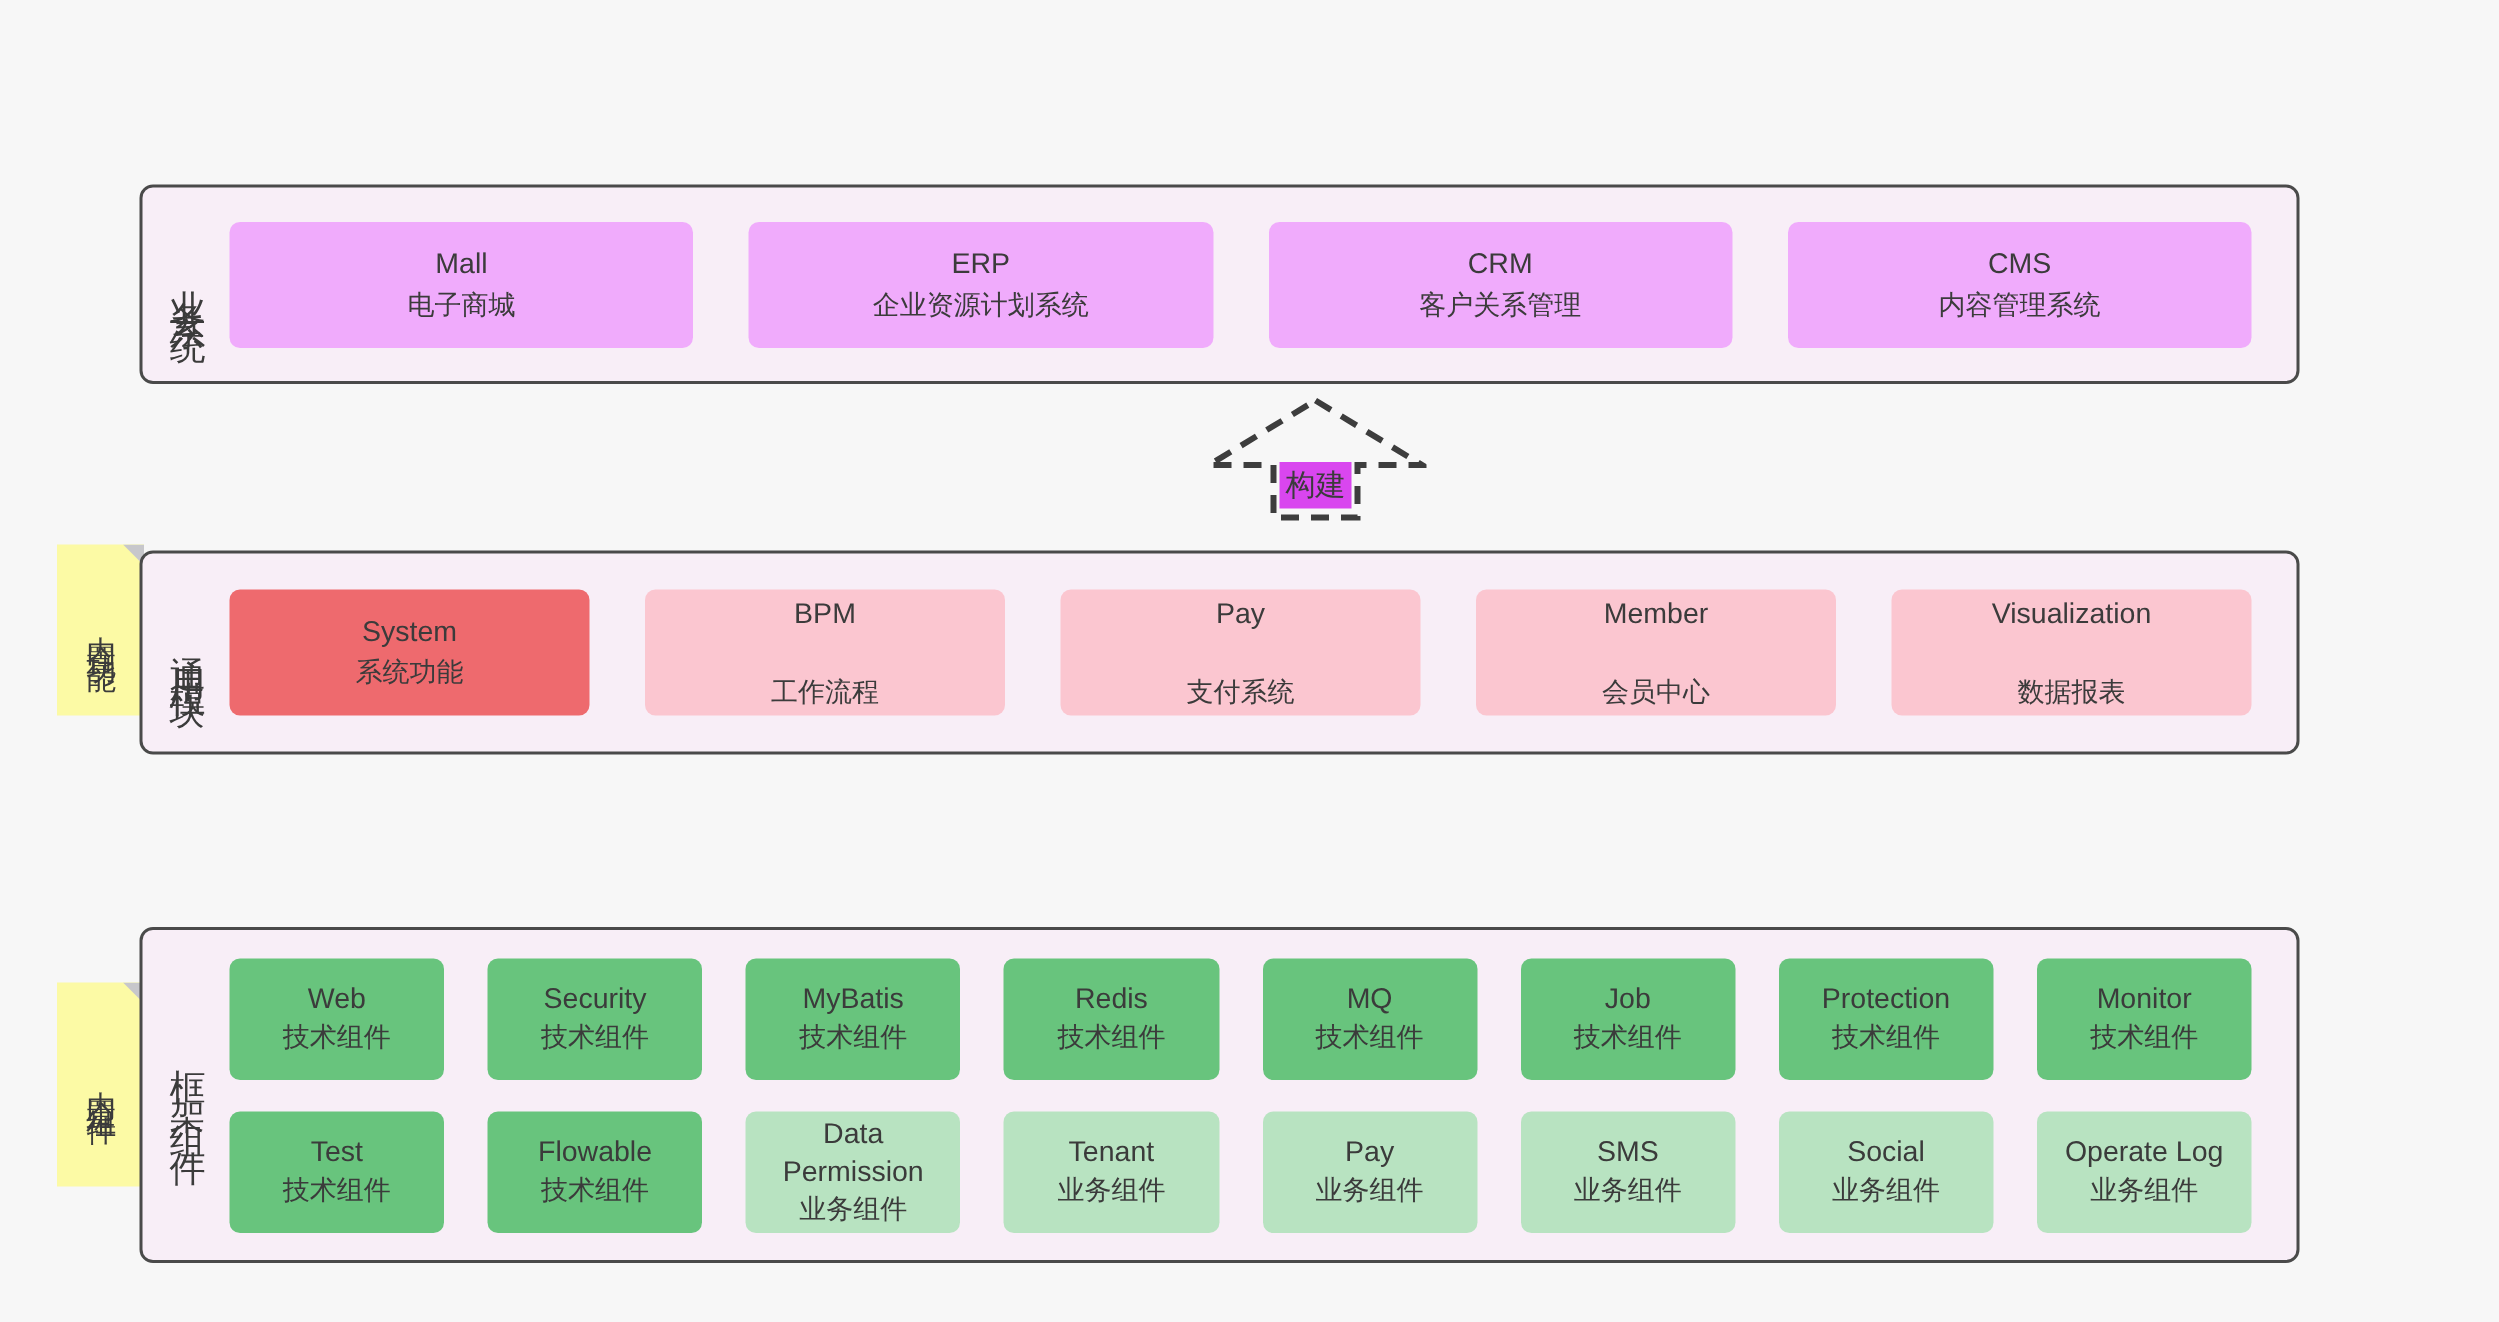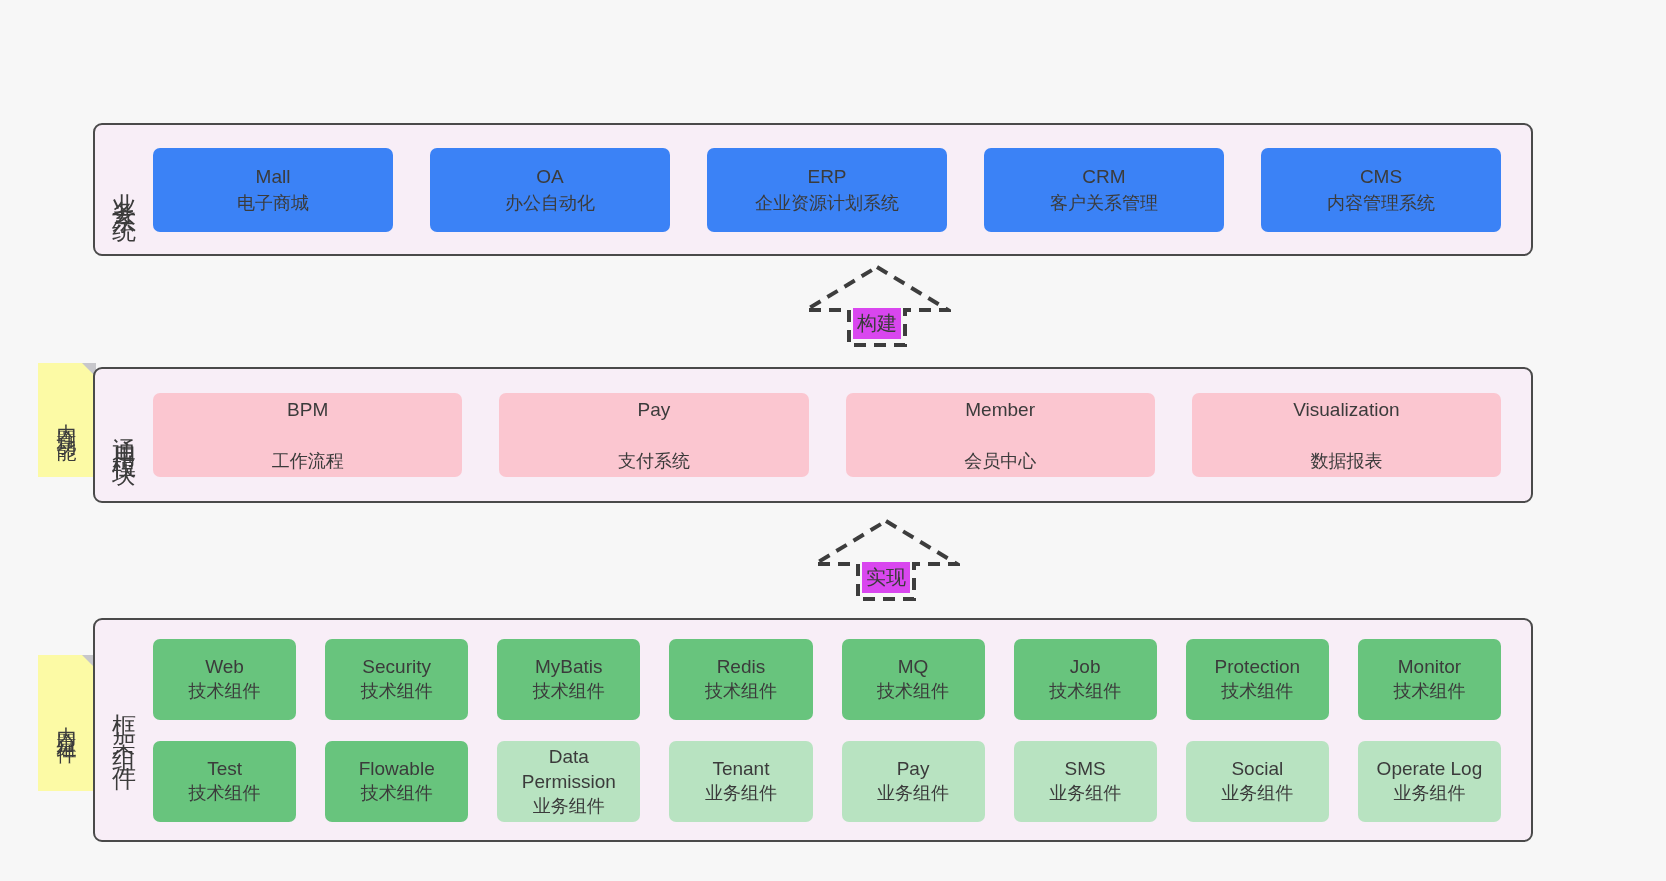--- a/index.html
+++ b/index.html
@@ -25,21 +25,21 @@
   .layer-3 .v-label { letter-spacing:18px; }
 
   .boxes { flex:1; display:flex; gap:37px; padding-right:30px; }
   .box {
     flex:1; height:84px; border-radius:7px;
     display:flex; flex-direction:column; align-items:center; justify-content:center;
     text-align:center; line-height:26px;
   }
   .box .name { font-size:19px; padding:0 6px; }
   .box .sub  { font-size:18px; }
-  .box.blue       { background:#3b82f6; }
+  .box.blue       { background:#f0abfc; }
   .box.red        { background:#ee6a6e; }
   .box.pink       { background:#fbc6d0;gap:25px; }
   .box.green      { background:#68c47d; }
   .box.lightgreen { background:#b8e3c1; }
 
   .rows { flex:1; display:flex; flex-direction:column; gap:21px; padding-right:30px; }
   .rows .boxes { padding-right:0; gap:29px; }
   .layer-3 .box { height:81px; line-height:25px; }
 
   
@@ -83,24 +83,20 @@
   <section class="layer layer-1">
     <div class="v-label-wrap">
       <span class="v-label">业务系统</span>
     </div>
     <div class="boxes">
       <div class="box blue">
         <div class="name">Mall</div>
         <div class="sub">电子商城</div>
       </div>
       <div class="box blue">
-        <div class="name">OA</div>
-        <div class="sub">办公自动化</div>
-      </div>
-      <div class="box blue">
         <div class="name">ERP</div>
         <div class="sub">企业资源计划系统</div>
       </div>
       <div class="box blue">
         <div class="name">CRM</div>
         <div class="sub">客户关系管理</div>
       </div>
       <div class="box blue">
         <div class="name">CMS</div>
         <div class="sub">内容管理系统</div>
@@ -113,45 +109,43 @@
       <path d="M74,3 L145,46 L102,46 L102,81 L46,81 L46,46 L3,46 Z" fill="none" stroke="#3d3d3d" stroke-width="4" stroke-dasharray="12 8"></path>
     </svg>
     <span class="arrow-label">构建</span>
   </div>
 
   <section class="layer layer-2">
     <div class="v-label-wrap">
       <span class="v-label">通用模块</span>
     </div>
     <div class="boxes">
+      <div class="box red">
+        <div class="name">System</div>
+        <div class="sub">系统功能</div>
+      </div>
       <div class="box pink">
         <div class="name">BPM</div>
         <div class="sub">工作流程</div>
       </div>
       <div class="box pink">
         <div class="name">Pay</div>
         <div class="sub">支付系统</div>
       </div>
       <div class="box pink">
         <div class="name">Member</div>
         <div class="sub">会员中心</div>
       </div>
       <div class="box pink">
         <div class="name">Visualization</div>
         <div class="sub">数据报表</div>
       </div>
     </div>
   </section>
 
-  <div class="arrow arrow-2">
-    <svg width="148" height="84" viewBox="0 0 148 84">
-      <path d="M74,3 L145,46 L102,46 L102,81 L46,81 L46,46 L3,46 Z" fill="none" stroke="#3d3d3d" stroke-width="4" stroke-dasharray="12 8"></path>
-    </svg>
-    <span class="arrow-label">实现</span>
-  </div>
 
   <section class="layer layer-3">
     <div class="v-label-wrap">
       <span class="v-label">框架组件</span>
     </div>
     <div class="rows">
       <div class="boxes">
         <div class="box green">
           <div class="name">Web</div>
           <div class="sub">技术组件</div>

